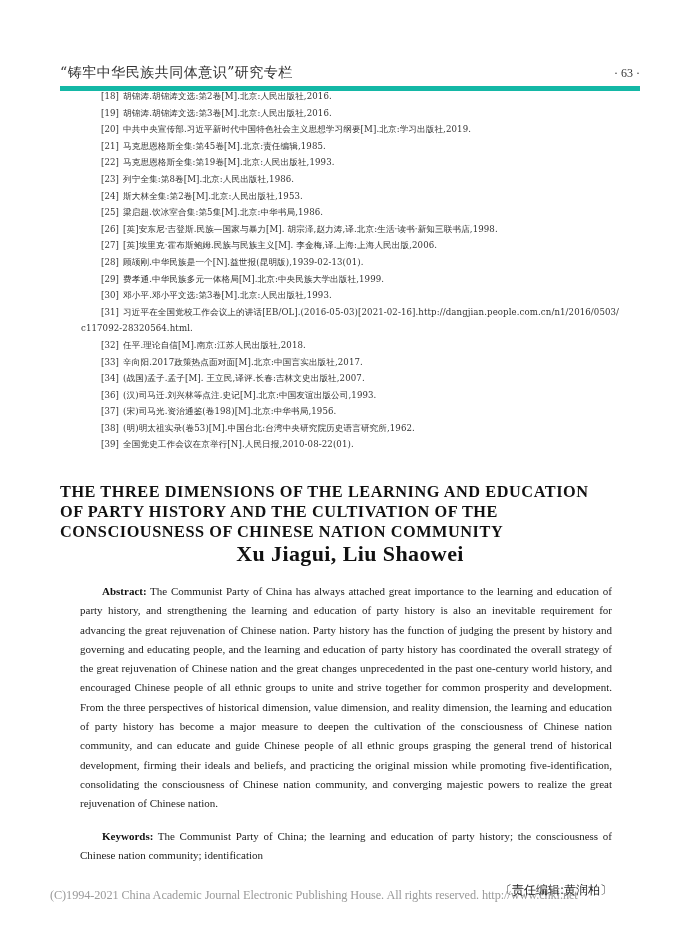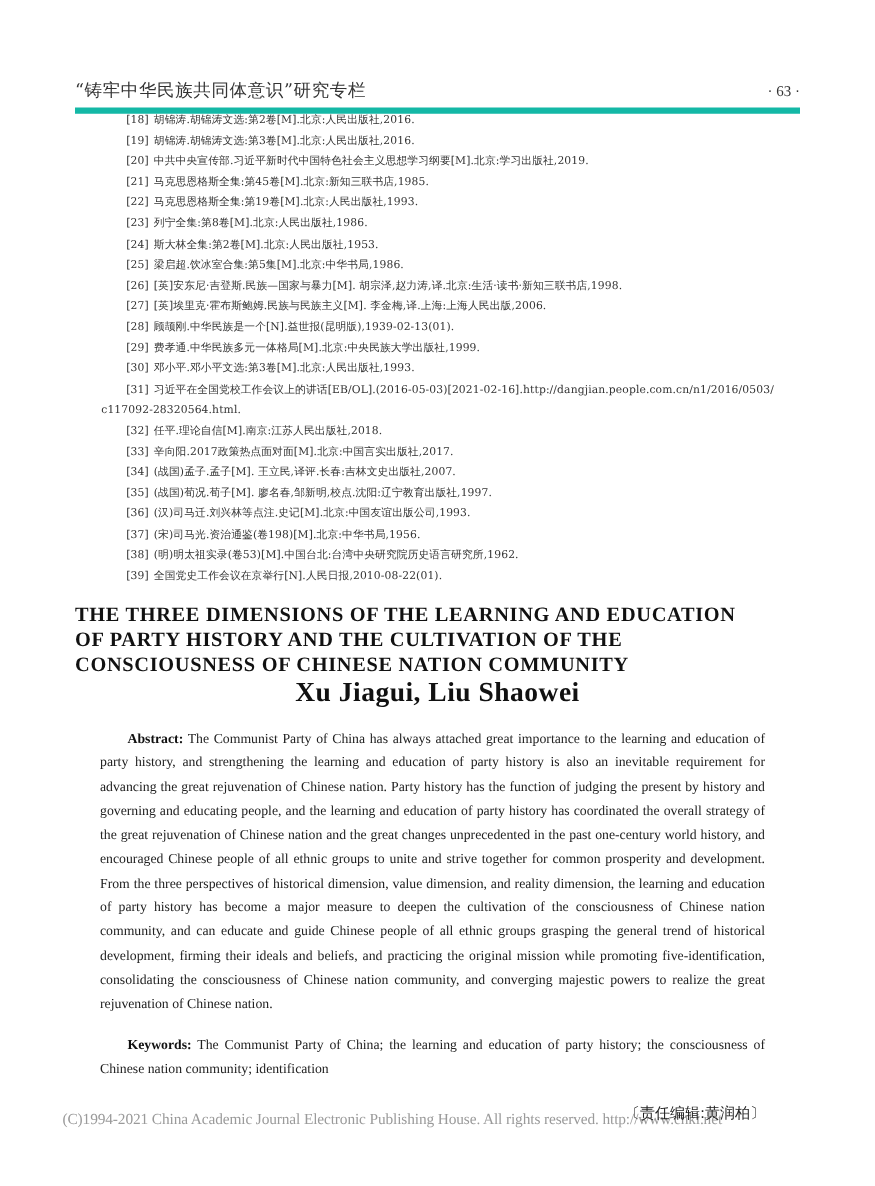--- a/index.html
+++ b/index.html
@@ -142,35 +142,34 @@
 
 <div class="header">
   <span class="header-title">“铸牢中华民族共同体意识”研究专栏</span>
   <span class="header-page">· 63 ·</span>
 </div>
 
 <div class="refs" id="refs">
     <div class="ref"><span class="num">[18]</span><span>胡锦涛.胡锦涛文选:第2卷[M].北京:人民出版社,2016.</span></div>
     <div class="ref"><span class="num">[19]</span><span>胡锦涛.胡锦涛文选:第3卷[M].北京:人民出版社,2016.</span></div>
     <div class="ref"><span class="num">[20]</span><span>中共中央宣传部.习近平新时代中国特色社会主义思想学习纲要[M].北京:学习出版社,2019.</span></div>
-    <div class="ref"><span class="num">[21]</span><span>马克思恩格斯全集:第45卷[M].北京:新知三联书店,1985.</span></div>
+    <div class="ref"><span class="num">[21]</span><span>马克思恩格斯全集:第45卷[M].北京:责任编辑,1985.</span></div>
     <div class="ref"><span class="num">[22]</span><span>马克思恩格斯全集:第19卷[M].北京:人民出版社,1993.</span></div>
     <div class="ref"><span class="num">[23]</span><span>列宁全集:第8卷[M].北京:人民出版社,1986.</span></div>
     <div class="ref"><span class="num">[24]</span><span>斯大林全集:第2卷[M].北京:人民出版社,1953.</span></div>
     <div class="ref"><span class="num">[25]</span><span>梁启超.饮冰室合集:第5集[M].北京:中华书局,1986.</span></div>
     <div class="ref"><span class="num">[26]</span><span>[英]安东尼·吉登斯.民族—国家与暴力[M]. 胡宗泽,赵力涛,译.北京:生活·读书·新知三联书店,1998.</span></div>
     <div class="ref"><span class="num">[27]</span><span>[英]埃里克·霍布斯鲍姆.民族与民族主义[M]. 李金梅,译.上海:上海人民出版,2006.</span></div>
     <div class="ref"><span class="num">[28]</span><span>顾颉刚.中华民族是一个[N].益世报(昆明版),1939-02-13(01).</span></div>
     <div class="ref"><span class="num">[29]</span><span>费孝通.中华民族多元一体格局[M].北京:中央民族大学出版社,1999.</span></div>
     <div class="ref"><span class="num">[30]</span><span>邓小平.邓小平文选:第3卷[M].北京:人民出版社,1993.</span></div>
     <div class="ref"><span class="num">[31]</span><span>习近平在全国党校工作会议上的讲话[EB/OL].(2016-05-03)[2021-02-16].http://dangjian.people.com.cn/n1/2016/0503/</span><span class="cont">c117092-28320564.html.</span></div>
     <div class="ref"><span class="num">[32]</span><span>任平.理论自信[M].南京:江苏人民出版社,2018.</span></div>
     <div class="ref"><span class="num">[33]</span><span>辛向阳.2017政策热点面对面[M].北京:中国言实出版社,2017.</span></div>
     <div class="ref"><span class="num">[34]</span><span>(战国)孟子.孟子[M]. 王立民,译评.长春:吉林文史出版社,2007.</span></div>
-    <div class="ref"><span class="num">[35]</span><span>(战国)荀况.荀子[M]. 廖名春,邹新明,校点.沈阳:辽宁教育出版社,1997.</span></div>
     <div class="ref"><span class="num">[36]</span><span>(汉)司马迁.刘兴林等点注.史记[M].北京:中国友谊出版公司,1993.</span></div>
     <div class="ref"><span class="num">[37]</span><span>(宋)司马光.资治通鉴(卷198)[M].北京:中华书局,1956.</span></div>
     <div class="ref"><span class="num">[38]</span><span>(明)明太祖实录(卷53)[M].中国台北:台湾中央研究院历史语言研究所,1962.</span></div>
     <div class="ref"><span class="num">[39]</span><span>全国党史工作会议在京举行[N].人民日报,2010-08-22(01).</span></div>
   </div>
 
 <div class="en-title">
   <div>THE THREE DIMENSIONS OF THE LEARNING AND EDUCATION</div>
   <div>OF PARTY HISTORY AND THE CULTIVATION OF THE</div>
   <div>CONSCIOUSNESS OF CHINESE NATION COMMUNITY</div>

